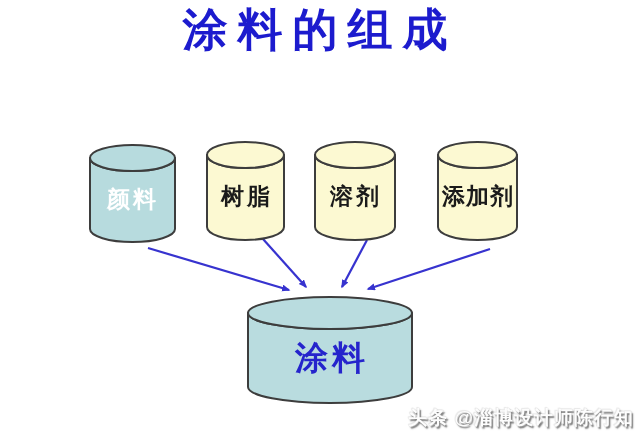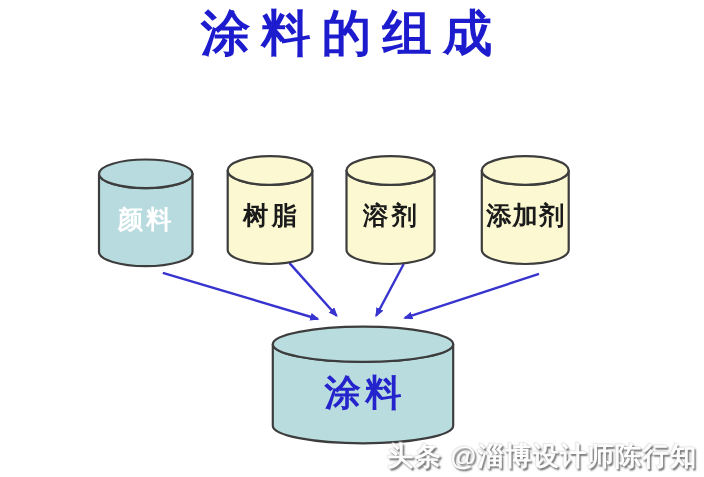--- a/index.html
+++ b/index.html
@@ -50,21 +50,21 @@
     text-anchor: middle;
   }
   .flow-arrow {
     stroke-width: 2.2;
     fill: none;
   }
   .watermark {
     position: absolute;
     right: 6px;
     bottom: 3px;
-    font-size: 24px;
+    font-size: 19px;
     font-weight: 700;
     letter-spacing: 1px;
     color: #fdfdfd;
     text-shadow: 1.5px 1.5px 1.5px #787878, -1px -1px 1px #e8e8e8, 0 0 1px #aaaaaa;
     white-space: nowrap;
     margin-top: 19px;
   }
 </style>
 </head>
 <body>

